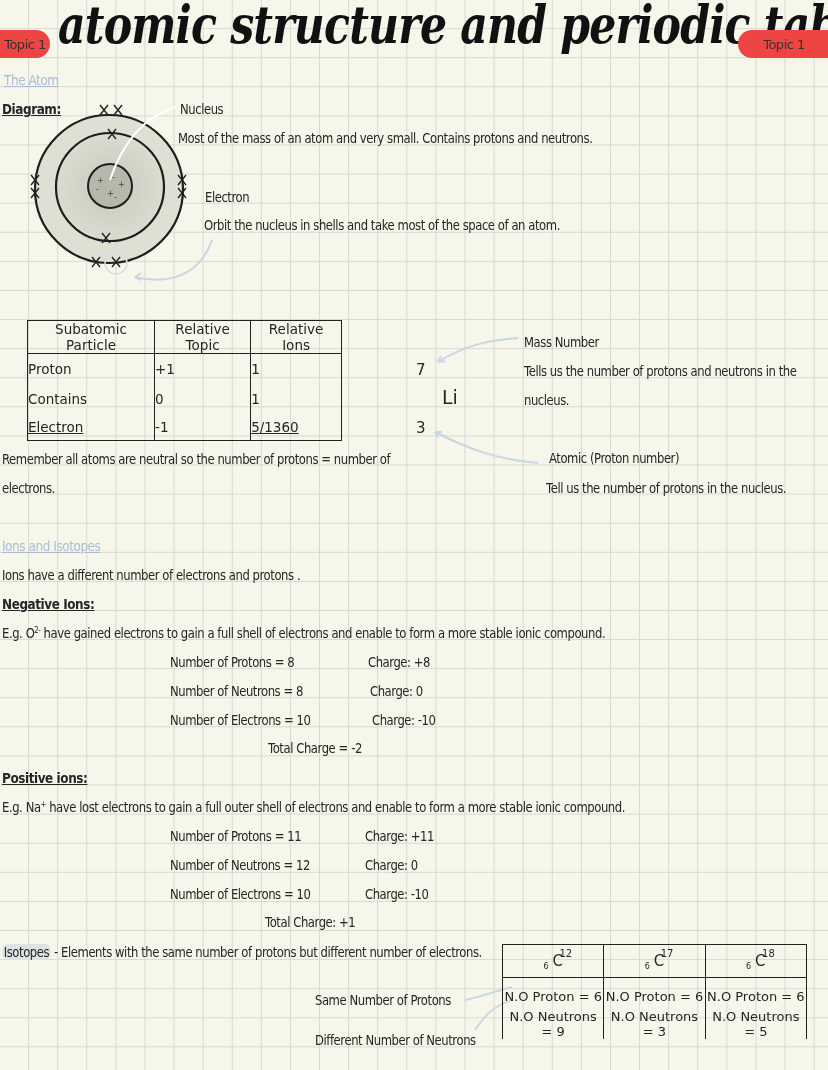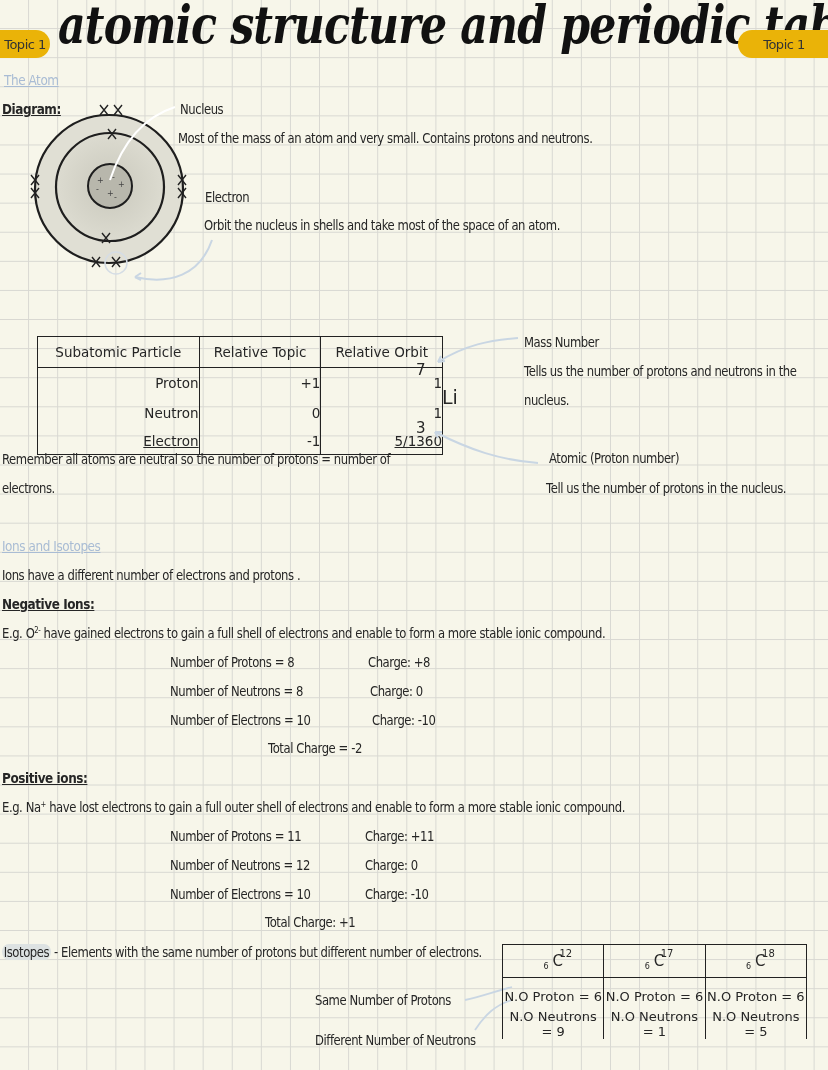--- a/index.html
+++ b/index.html
@@ -10,34 +10,34 @@
       linear-gradient(to right, #d8d8d2 1.4px, transparent 1.4px),
       linear-gradient(to bottom, #d8d8d2 1.4px, transparent 1.4px);
     background-size: 29.1px 29.1px;
     background-position: -1px -1px;
     font-family: "DejaVu Sans", sans-serif;
     color: #262626;
   }
   .abs { position: absolute; white-space: nowrap; }
   .t { font-size: 13.5px; letter-spacing: -0.5px; transform: scaleX(0.86); transform-origin: left center; }
   .pill {
-    position: absolute; background: #eab308; border-radius: 14px;
+    position: absolute; background: #ef4444; border-radius: 14px;
     font-size: 13px; color: #333; display: flex; align-items: center; justify-content: center;
     letter-spacing: -0.5px;
   }
   .title {
     position: absolute; left: 58px; top: -6px; font-family: "DejaVu Serif", serif;
     font-style: italic; font-weight: bold; font-size: 52px; color: #111;
     letter-spacing: -1px; transform: scaleX(0.82); transform-origin: left top; white-space: nowrap;
   }
   .section { color: #a9bcd4; text-decoration: underline; font-size: 14px; }
   .heading { font-weight: bold; text-decoration: underline; font-size: 14px; }
   table.grid { border-collapse: collapse; position: absolute; }
   table.grid td, table.grid th { border: 1.6px solid #222; font-weight: normal; }
-  .ptable td { border-top: none !important; border-bottom: none !important; text-align: right; font-size: 13.5px; height: 30px; padding: 0; }
+  .ptable td { border-top: none !important; border-bottom: none !important; text-align: left; font-size: 13.5px; height: 30px; padding: 0; }
   .ptable th { font-size: 13.5px; height: 30px; padding: 0 4px; }
   .ptable tr.last td { border-bottom: 1.6px solid #222 !important; }
   .iso td { font-size: 13px; text-align: center; padding: 0; height: 25px; border-top: none !important; border-bottom: none !important; }
   .iso tr.last td { border-bottom: 1.6px solid #222 !important; }
   .iso th { height: 30px; font-size: 14px; }
   .nuc { display: inline-block; position: relative; font-size: 15px; padding-left: 9px; }
   .nuc .mass { position: absolute; left: 16px; top: -4px; font-size: 10px; }
   .nuc .atomic { position: absolute; left: 0; top: 10px; font-size: 8px; }
   sup { font-size: 8px; }
 </style>
@@ -89,34 +89,34 @@
   <path d="M175,12 C150,20 125,40 110,85" stroke="#ffffff" stroke-width="2" fill="none"></path>
   <path d="M212,145 C200,180 170,190 135,182" stroke="#c9d6e3" stroke-width="2" fill="none"></path>
   <path d="M135,182 l6,-4 M135,182 l6,3" stroke="#c9d6e3" stroke-width="2"></path>
 </svg>
 
 <div class="abs t" style="left:180px;top:101px;">Nucleus</div>
 <div class="abs t" style="left:178px;top:130px;">Most of the mass of an atom and very small. Contains protons and neutrons.</div>
 <div class="abs t" style="left:205px;top:189px;">Electron</div>
 <div class="abs t" style="left:204px;top:217px;">Orbit the nucleus in shells and take most of the space of an atom.</div>
 
-<table class="grid ptable" style="left:37px;top:320px;width:406px;margin-top:16px;">
+<table class="grid ptable" style="left:27px;top:320px;width:315px;">
   <tbody>
       <tr>
     <th>Subatomic Particle</th>
     <th>Relative Topic</th>
-    <th>Relative Orbit</th>
+    <th>Relative Ions</th>
   </tr>
   <tr>
     <td>Proton</td>
     <td>+1</td>
     <td>1</td>
   </tr>
   <tr>
-    <td>Neutron</td>
+    <td>Contains</td>
     <td>0</td>
     <td>1</td>
   </tr>
   <tr class="last">
     <td style="height:26px;text-decoration:underline;">Electron</td>
     <td style="height:26px;">-1</td>
     <td style="height:26px;text-decoration:underline;">5/1360</td>
   </tr>
 </tbody>
   </table>
@@ -184,17 +184,17 @@
     <th><span class="nuc"><span class="mass">17</span><span class="atomic">6</span><span>C</span></span></th>
     <th><span class="nuc"><span class="mass">18</span><span class="atomic">6</span><span>C</span></span></th>
   </tr>
   <tr>
     <td style="padding-top:6px;">N.O Proton = 6</td>
     <td style="padding-top:6px;">N.O Proton = 6</td>
     <td style="padding-top:6px;">N.O Proton = 6</td>
   </tr>
   <tr>
     <td>N.O Neutrons = 9</td>
-    <td>N.O Neutrons = 1</td>
+    <td>N.O Neutrons = 3</td>
     <td>N.O Neutrons = 5</td>
   </tr>
 </tbody>
   </table>
 
 </body></html>

